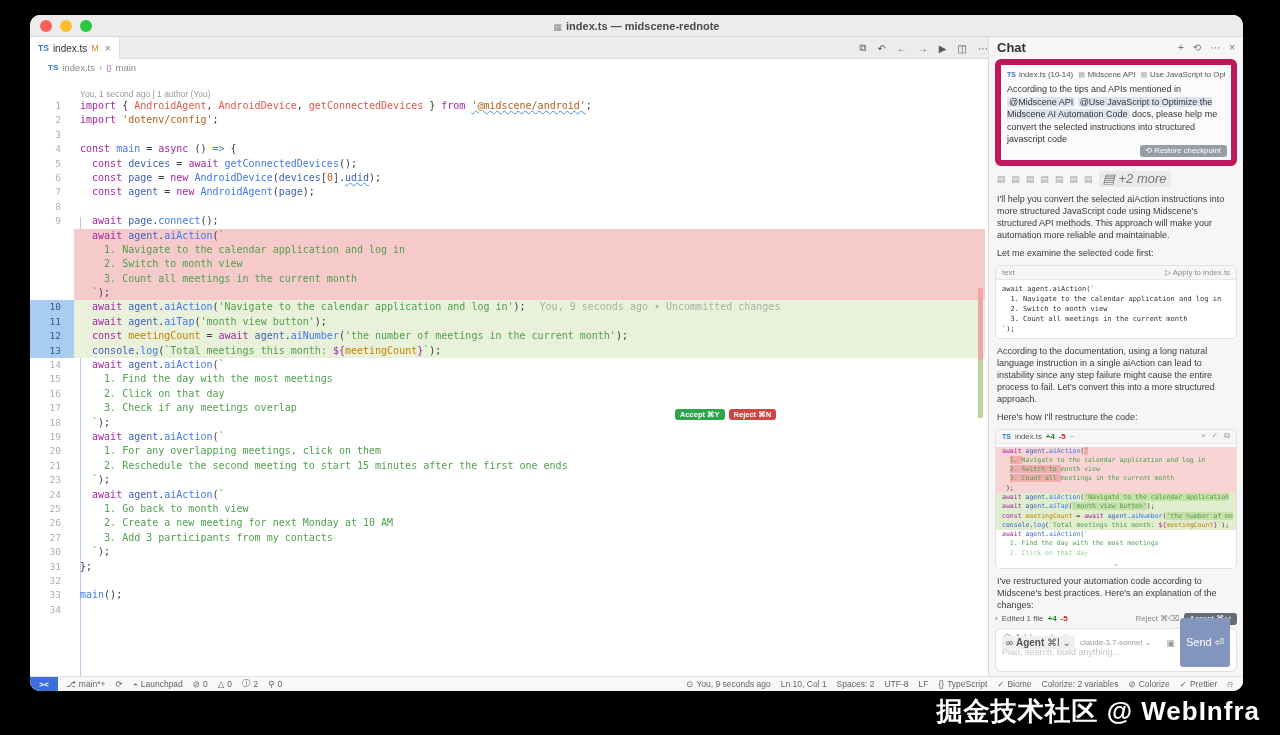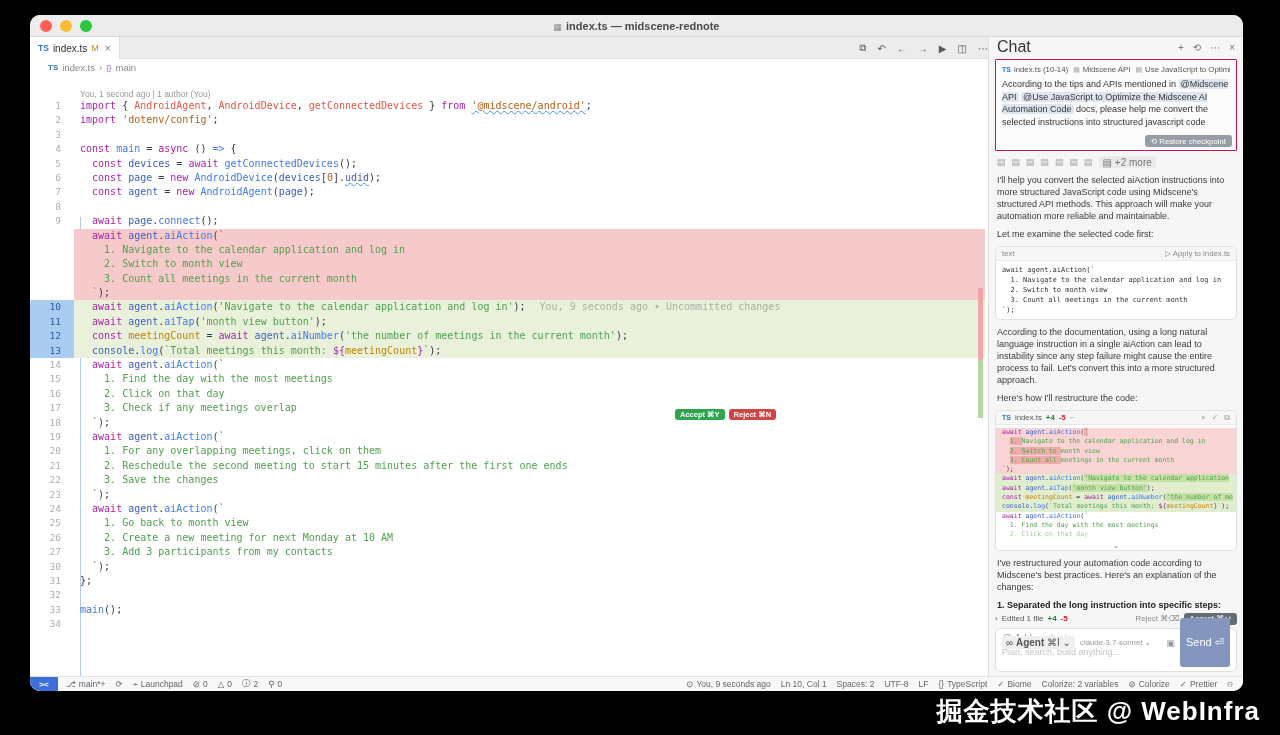--- a/index.html
+++ b/index.html
@@ -45,34 +45,34 @@
   .tk-o{color:#c18401}
   .tk-sq{text-decoration:underline; text-decoration-style:wavy; text-decoration-color:#4a90d9; text-decoration-thickness:1px;}
   .inline-pills { position:absolute; left:645px; top:322px; display:flex; gap:4px; font-size:7.5px; font-weight:bold; color:#fff; }
   .pill-accept { background:#2da44e; border-radius:3px; padding:1px 5px; }
   .pill-reject { background:#cf4545; border-radius:3px; padding:1px 5px; }
   .ruler-red { position:absolute; right:2px; top:201px; width:5px; height:72px; background:#f1a6a6; }
   .ruler-green { position:absolute; right:2px; top:273px; width:5px; height:58px; background:#b6d7a0; }
   
   .chat { position:absolute; left:958px; top:22px; right:0; bottom:15px; background:#f6f6f6; border-left:1px solid #ddd; }
   .chat-header { position:absolute; left:0; top:0; right:0; height:20px; display:flex; align-items:center; padding:0 8px; }
-  .chat-title { font-size:16px; font-weight:normal; color:#333; }
+  .chat-title { font-size:13px; font-weight:bold; color:#333; }
   .chat-hicons { margin-left:auto; display:flex; gap:9px; color:#777; font-size:10px; }
   .chat-scroll { position:absolute; left:6px; right:6px; top:22px; bottom:66px; overflow:hidden; font-size:9px; color:#3a3a3a; }
-  .ucard { background:#fbfbfb; border:1px solid #be185d; border-radius:1px; padding:5px 6px 22px 6px; position:relative; }
+  .ucard { background:#fbfbfb; border:6px solid #be185d; border-radius:6px; padding:5px 6px 14px 6px; position:relative; }
   .attach-row { display:flex; gap:5px; margin-bottom:4px; white-space:nowrap; overflow:hidden; }
   .attach { display:flex; align-items:center; gap:3px; font-size:7.8px; color:#555; }
   .attach .ai-ts { color:#3178c6; font-weight:bold; font-size:7px; }
   .attach .ai-doc { color:#9a9a9a; font-size:7px; }
   .msg { font-size:9px; line-height:12.5px; color:#333; }
   .mention { background:#dde5f1; border-radius:2px; padding:0 2px; }
   .restore { position:absolute; right:4px; bottom:3px; background:#979da6; color:#fff; font-size:7.8px;
     border-radius:3px; padding:1.5px 6px; }
   .cfiles { display:flex; align-items:center; gap:6px; margin:5px 2px; color:#a0a0a0; font-size:9px; }
-  .cmore { background:#eaeaea; border-radius:3px; font-size:10px; color:#777; padding:0.5px 4px; }
+  .cmore { background:#eaeaea; border-radius:3px; font-size:13px; color:#777; padding:0.5px 4px;font-style:italic; }
   .para { margin:6px 2px; line-height:12px; }
   .codecard, .diffcard { background:#fff; border:1px solid #e2e2e2; border-radius:5px; overflow:hidden; margin:6px 0; }
   .cc-head { height:14px; background:#f6f6f6; border-bottom:1px solid #e8e8e8; display:flex; align-items:center;
     padding:0 6px; font-size:7.8px; color:#888; }
   .cc-apply { margin-left:auto; color:#8a8a8a; }
   .cc-body { padding:4px 6px; font-family:"DejaVu Sans Mono", monospace; font-size:7px; line-height:10px; color:#333; white-space:pre; }
   .dc-head { height:14px; background:#f6f6f6; border-bottom:1px solid #e8e8e8; display:flex; align-items:center; gap:4px;
     padding:0 6px; font-size:7.8px; color:#555; }
   .dc-head .ts { color:#3178c6; font-weight:bold; font-size:7px; }
   .dc-add { color:#1a7f37; font-weight:bold; } .dc-del { color:#cf222e; font-weight:bold; } .dc-tilde{color:#999}
@@ -249,24 +249,20 @@
         </div>
         <div class="crow">
           <span class="lnum">20</span>
           <span class="ctext"><span class="tk-s">    1. For any overlapping meetings, click on them</span></span>
         </div>
         <div class="crow">
           <span class="lnum">21</span>
           <span class="ctext"><span class="tk-s">    2. Reschedule the second meeting to start 15 minutes after the first one ends</span></span>
         </div>
         <div class="crow">
-          <span class="lnum">22</span>
-          <span class="ctext"><span class="tk-s">    3. Save the changes</span></span>
-        </div>
-        <div class="crow">
           <span class="lnum">23</span>
           <span class="ctext"><span class="tk-s">  `</span><span class="tk-p">);</span></span>
         </div>
         <div class="crow">
           <span class="lnum">24</span>
           <span class="ctext"><span class="tk-p">  </span><span class="tk-k">await </span><span class="tk-v">agent</span><span class="tk-p">.</span><span class="tk-f">aiAction</span><span class="tk-p">(</span><span class="tk-s">`</span></span>
         </div>
         <div class="crow">
           <span class="lnum">25</span>
           <span class="ctext"><span class="tk-s">    1. Go back to month view</span></span>

